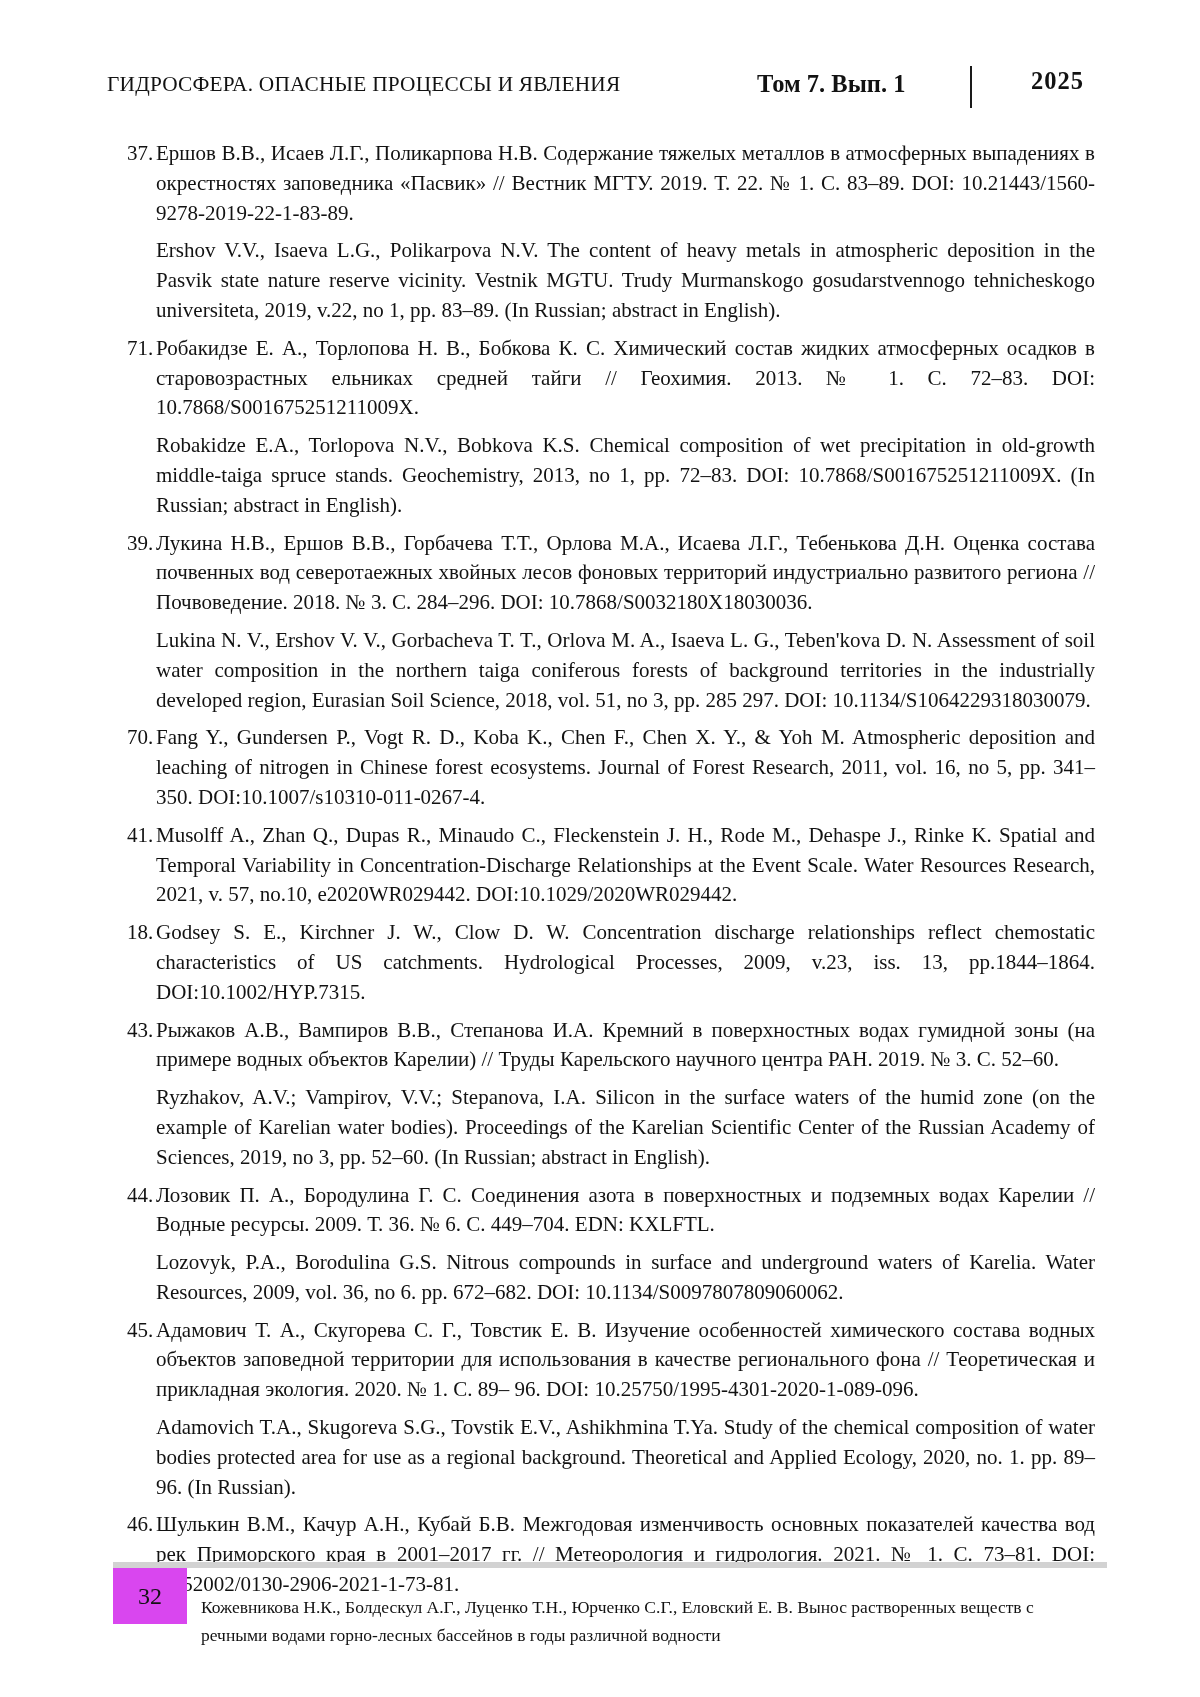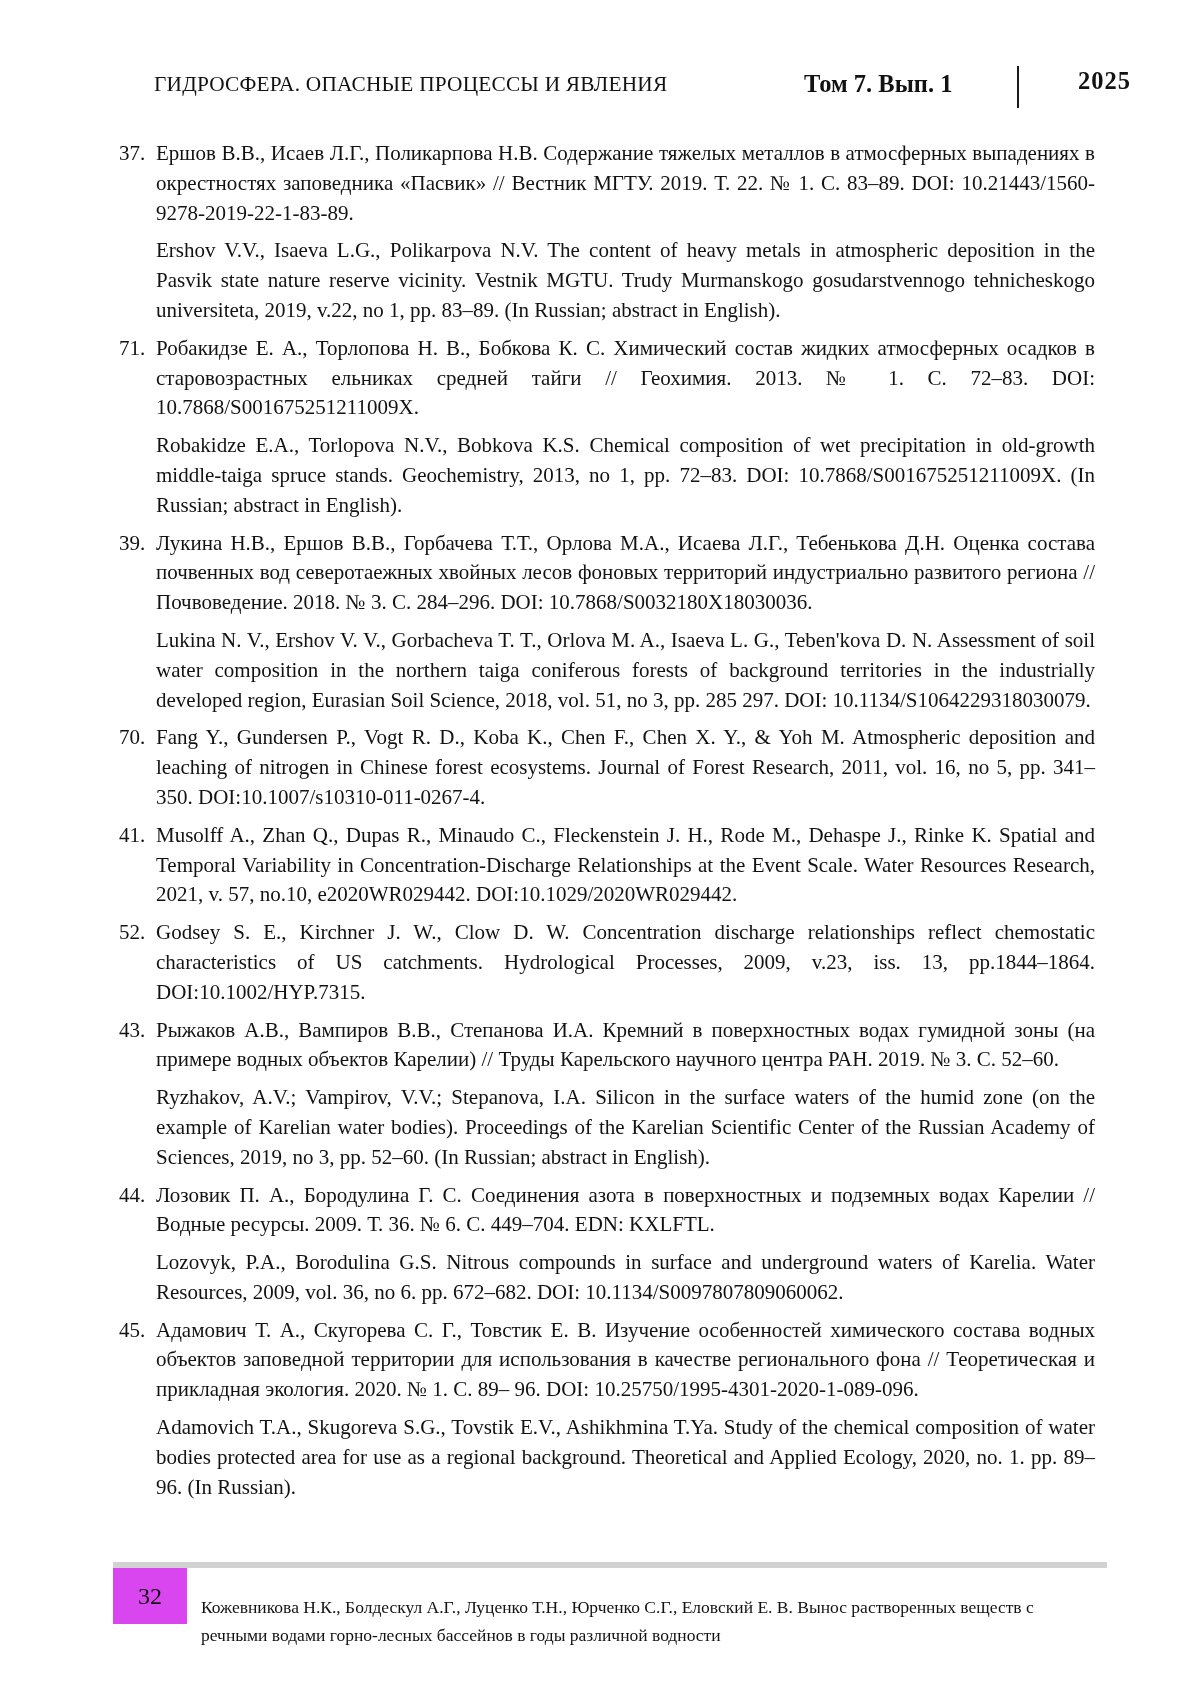--- a/index.html
+++ b/index.html
@@ -6,21 +6,21 @@
   .page {
     position: relative;
     width: 1200px;
     height: 1697px;
     background: #ffffff;
     font-family: "Liberation Serif", serif;
     color: #121212;
     overflow: hidden;
   }
   
-  .hdr { position: absolute; top: 62px; left: 0; right: 0; height: 60px; margin-left: 47px; }
+  .hdr { position: absolute; top: 62px; left: 0; right: 0; height: 60px; }
   .journal-title {
     position: absolute; left: 107px; top: 9px;
     font-size: 22px; letter-spacing: 0.2px; white-space: nowrap;
     transform: scaleX(0.97); transform-origin: left;
   }
   .vol-issue {
     position: absolute; left: 757px; top: 8px;
     font-size: 24.5px; font-weight: 700; white-space: nowrap;
   }
   .hdr-bar {
@@ -32,21 +32,21 @@
     font-size: 24.5px; font-weight: 700; letter-spacing: 1px;
   }
   
   .refs {
     position: absolute; left: 115px; top: 131px; width: 988px;
     font-size: 21px;
   }
   .ref { position: relative; padding-left: 33px; margin-bottom: 5px; }
   .ref p { margin: 8px; text-align: justify; line-height: 29.8px; }
   .ref-num {
-    position: absolute; left: 4px; top: 0; line-height: 29.8px;
+    position: absolute; left: 12px; top: 0; line-height: 29.8px;
   }
   
   .ftr { position: absolute; left: 113px; top: 1562px; width: 994px; }
   .ftr-strip { height: 6px; background: #d2d2d2; }
   .ftr-row { display: flex; align-items: flex-start; }
   .page-num-box {
     width: 74px; height: 56px; background: #d946ef;
     display: flex; align-items: center; justify-content: center;
     font-size: 24px; flex: 0 0 auto;
   }
@@ -85,38 +85,42 @@
       </div>
       <div class="ref">
         <span class="ref-num">70.</span>
         <p>Fang Y., Gundersen P., Vogt R. D., Koba K., Chen F., Chen X. Y., &amp; Yoh M. Atmospheric deposition and leaching of nitrogen in Chinese forest ecosystems. Journal of Forest Research, 2011, vol. 16, no 5, pp. 341–350. DOI:10.1007/s10310-011-0267-4.</p>
       </div>
       <div class="ref">
         <span class="ref-num">41.</span>
         <p>Musolff A., Zhan Q., Dupas R., Minaudo C., Fleckenstein J. H., Rode M., Dehaspe J., Rinke K. Spatial and Temporal Variability in Concentration-Discharge Relationships at the Event Scale. Water Resources Research, 2021, v. 57, no.10, e2020WR029442. DOI:10.1029/2020WR029442.</p>
       </div>
       <div class="ref">
-        <span class="ref-num">52.</span>
+        <span class="ref-num">18.</span>
         <p>Godsey S. E., Kirchner J. W., Clow D. W. Concentration discharge relationships reflect chemostatic characteristics of US catchments. Hydrological Processes, 2009, v.23, iss. 13, pp.1844–1864. DOI:10.1002/HYP.7315.</p>
       </div>
       <div class="ref">
         <span class="ref-num">43.</span>
         <p>Рыжаков А.В., Вампиров В.В., Степанова И.А. Кремний в поверхностных водах гумидной зоны (на примере водных объектов Карелии) // Труды Карельского научного центра РАН. 2019. № 3. С. 52–60.</p>
         <p>Ryzhakov, A.V.; Vampirov, V.V.; Stepanova, I.A. Silicon in the surface waters of the humid zone (on the example of Karelian water bodies). Proceedings of the Karelian Scientific Center of the Russian Academy of Sciences, 2019, no 3, pp. 52–60. (In Russian; abstract in English).</p>
       </div>
       <div class="ref">
         <span class="ref-num">44.</span>
         <p>Лозовик П. А., Бородулина Г. С. Соединения азота в поверхностных и подземных водах Карелии // Водные ресурсы. 2009. Т. 36. № 6. С. 449–704. EDN: KXLFTL.</p>
         <p>Lozovyk, P.A., Borodulina G.S. Nitrous compounds in surface and underground waters of Karelia. Water Resources, 2009, vol. 36, no 6. pp. 672–682. DOI: 10.1134/S0097807809060062.</p>
       </div>
       <div class="ref">
         <span class="ref-num">45.</span>
         <p>Адамович Т. А., Скугорева С. Г., Товстик Е. В. Изучение особенностей химического состава водных объектов заповедной территории для использования в качестве регионального фона // Теоретическая и прикладная экология. 2020. № 1. С. 89– 96. DOI: 10.25750/1995-4301-2020-1-089-096.</p>
         <p>Adamovich T.A., Skugoreva S.G., Tovstik E.V., Ashikhmina T.Ya. Study of the chemical composition of water bodies protected area for use as a regional background. Theoretical and Applied Ecology, 2020, no. 1. pp. 89–96. (In Russian).</p>
       </div>
+      <div class="ref">
+        <span class="ref-num">46.</span>
+        <p>Шулькин В.М., Качур А.Н., Кубай Б.В. Межгодовая изменчивость основных показателей качества вод рек Приморского края в 2001–2017 гг. // Метеорология и гидрология. 2021. № 1. С. 73–81. DOI: 10.52002/0130-2906-2021-1-73-81.</p>
+      </div>
     </div>
 
   <div class="ftr">
     <div class="ftr-strip"></div>
     <div class="ftr-row">
       <div class="page-num-box">
         <span>32</span>
       </div>
       <div class="ftr-text">Кожевникова Н.К., Болдескул А.Г., Луценко Т.Н., Юрченко С.Г., Еловский Е. В. Вынос растворенных веществ с речными водами горно-лесных бассейнов в годы различной водности</div>
     </div>

